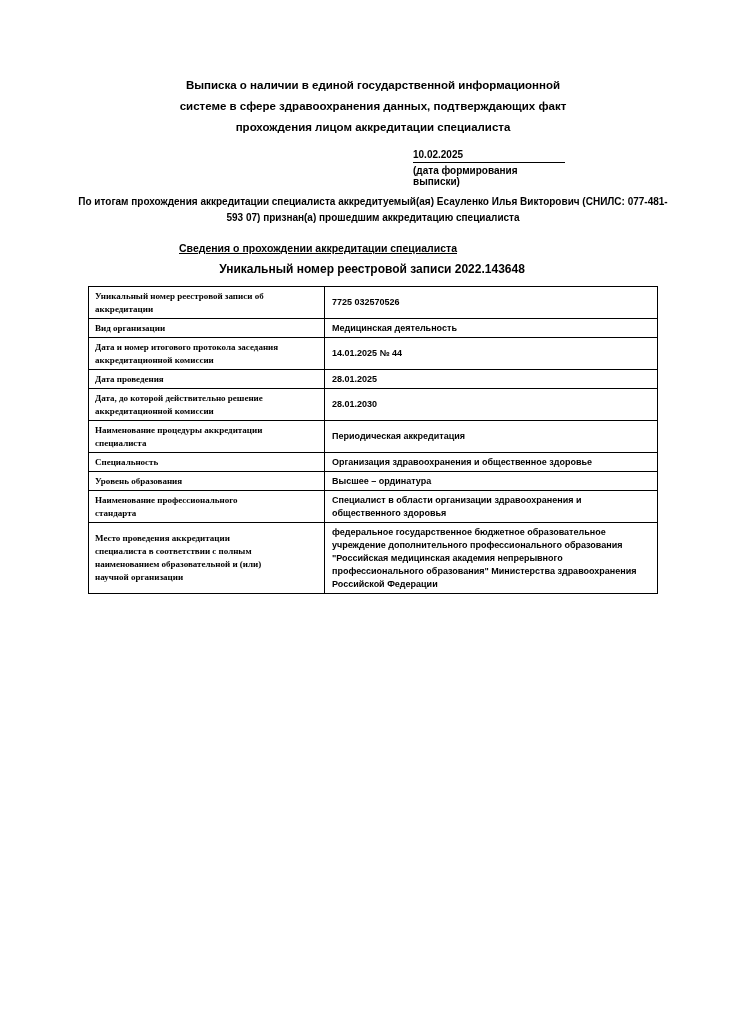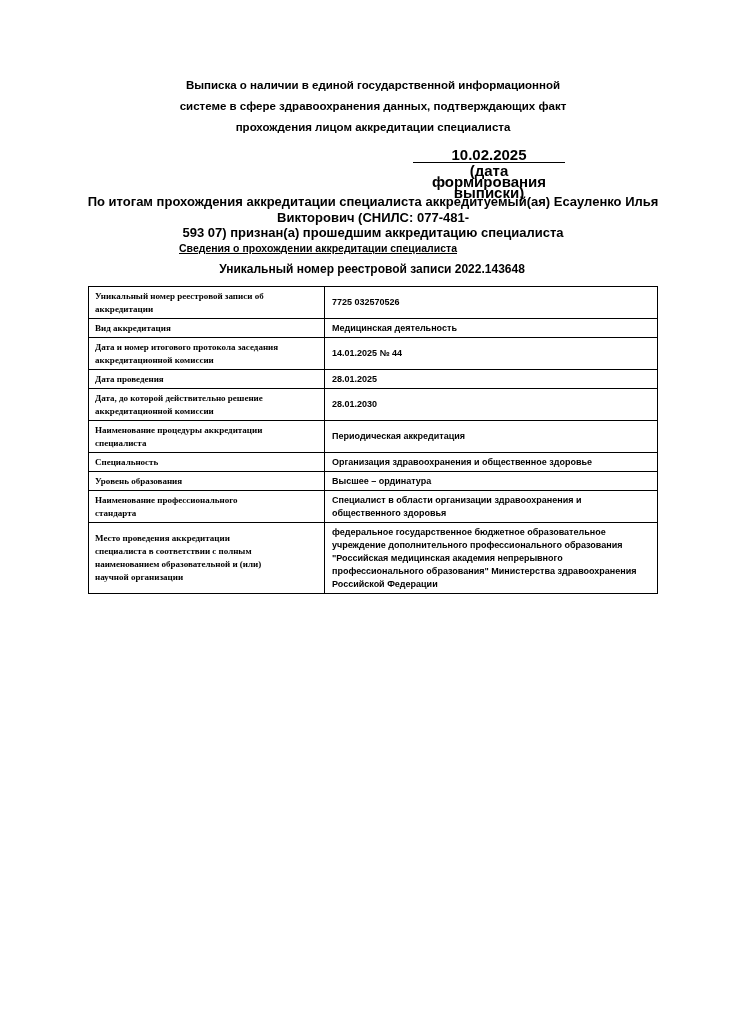--- a/index.html
+++ b/index.html
@@ -25,41 +25,41 @@
     text-align: center;
     font-size: 11.5px;
     line-height: 21px;
     white-space: pre-line;
   }
   .date-block {
     position: absolute;
     top: 149px;
     left: 413px;
     width: 152px;
-    text-align: center;
-    font-size: 15px;
+    text-align: left;
+    font-size: 10px;
   }
   .date-value {
     display: block;
     padding-bottom: 2px;
     border-bottom: 1.5px solid #000;
     line-height: 11px;
   }
   .date-caption {
     display: block;
     padding-top: 2px;
     line-height: 11px;
   }
   .intro {
     position: absolute;
     top: 194px;
     left: 73px;
     width: 600px;
     text-align: center;
-    font-size: 13px;
+    font-size: 10px;
     line-height: 15.5px;
     white-space: pre-line;
   }
   .section-heading {
     position: absolute;
     top: 242px;
     left: 0;
     width: 636px;
     text-align: center;
     font-size: 10.5px;
@@ -124,21 +124,21 @@
   <div class="section-subheading">Уникальный номер реестровой записи 2022.143648</div>
 
   <table class="acc-table">
     <tbody id="acc-table-body">
         <tr>
           <td class="cell-label">Уникальный номер реестровой записи об
 аккредитации</td>
           <td class="cell-value">7725 032570526</td>
         </tr>
         <tr>
-          <td class="cell-label">Вид аккредитация</td>
+          <td class="cell-label">Вид организации</td>
           <td class="cell-value">Медицинская деятельность</td>
         </tr>
         <tr>
           <td class="cell-label">Дата и номер итогового протокола заседания
 аккредитационной комиссии</td>
           <td class="cell-value">14.01.2025 № 44</td>
         </tr>
         <tr>
           <td class="cell-label">Дата проведения</td>
           <td class="cell-value">28.01.2025</td>

